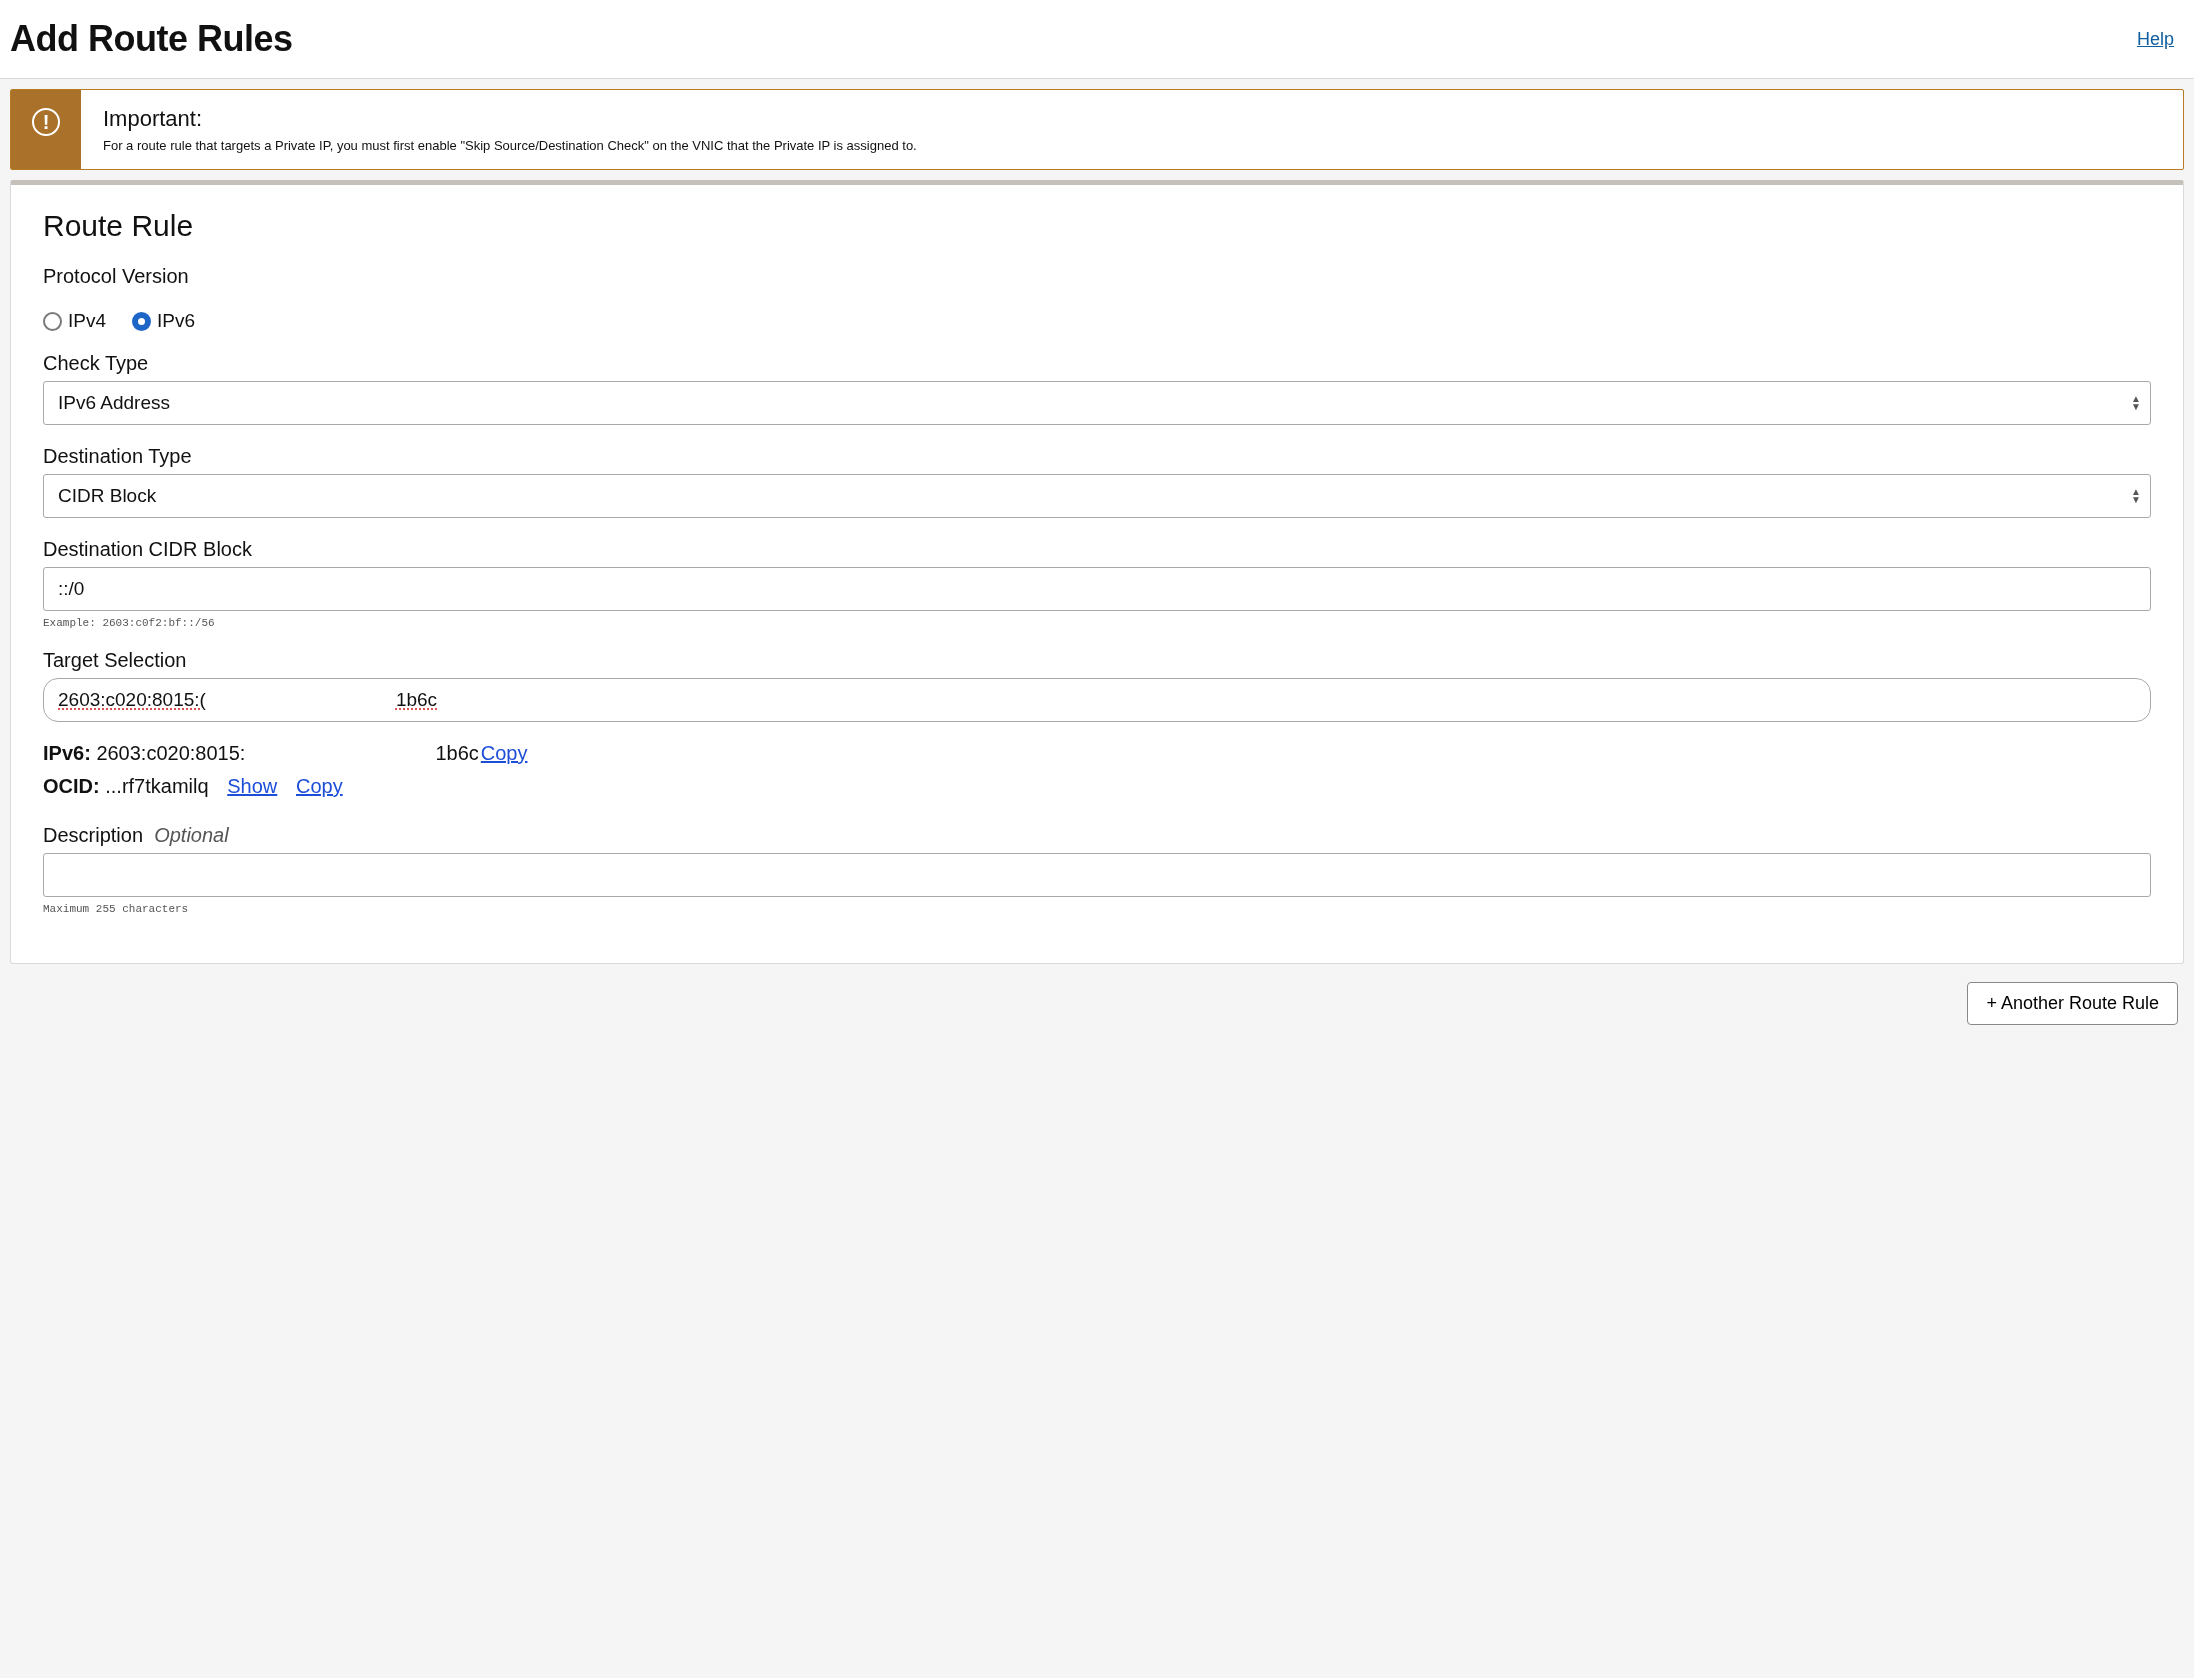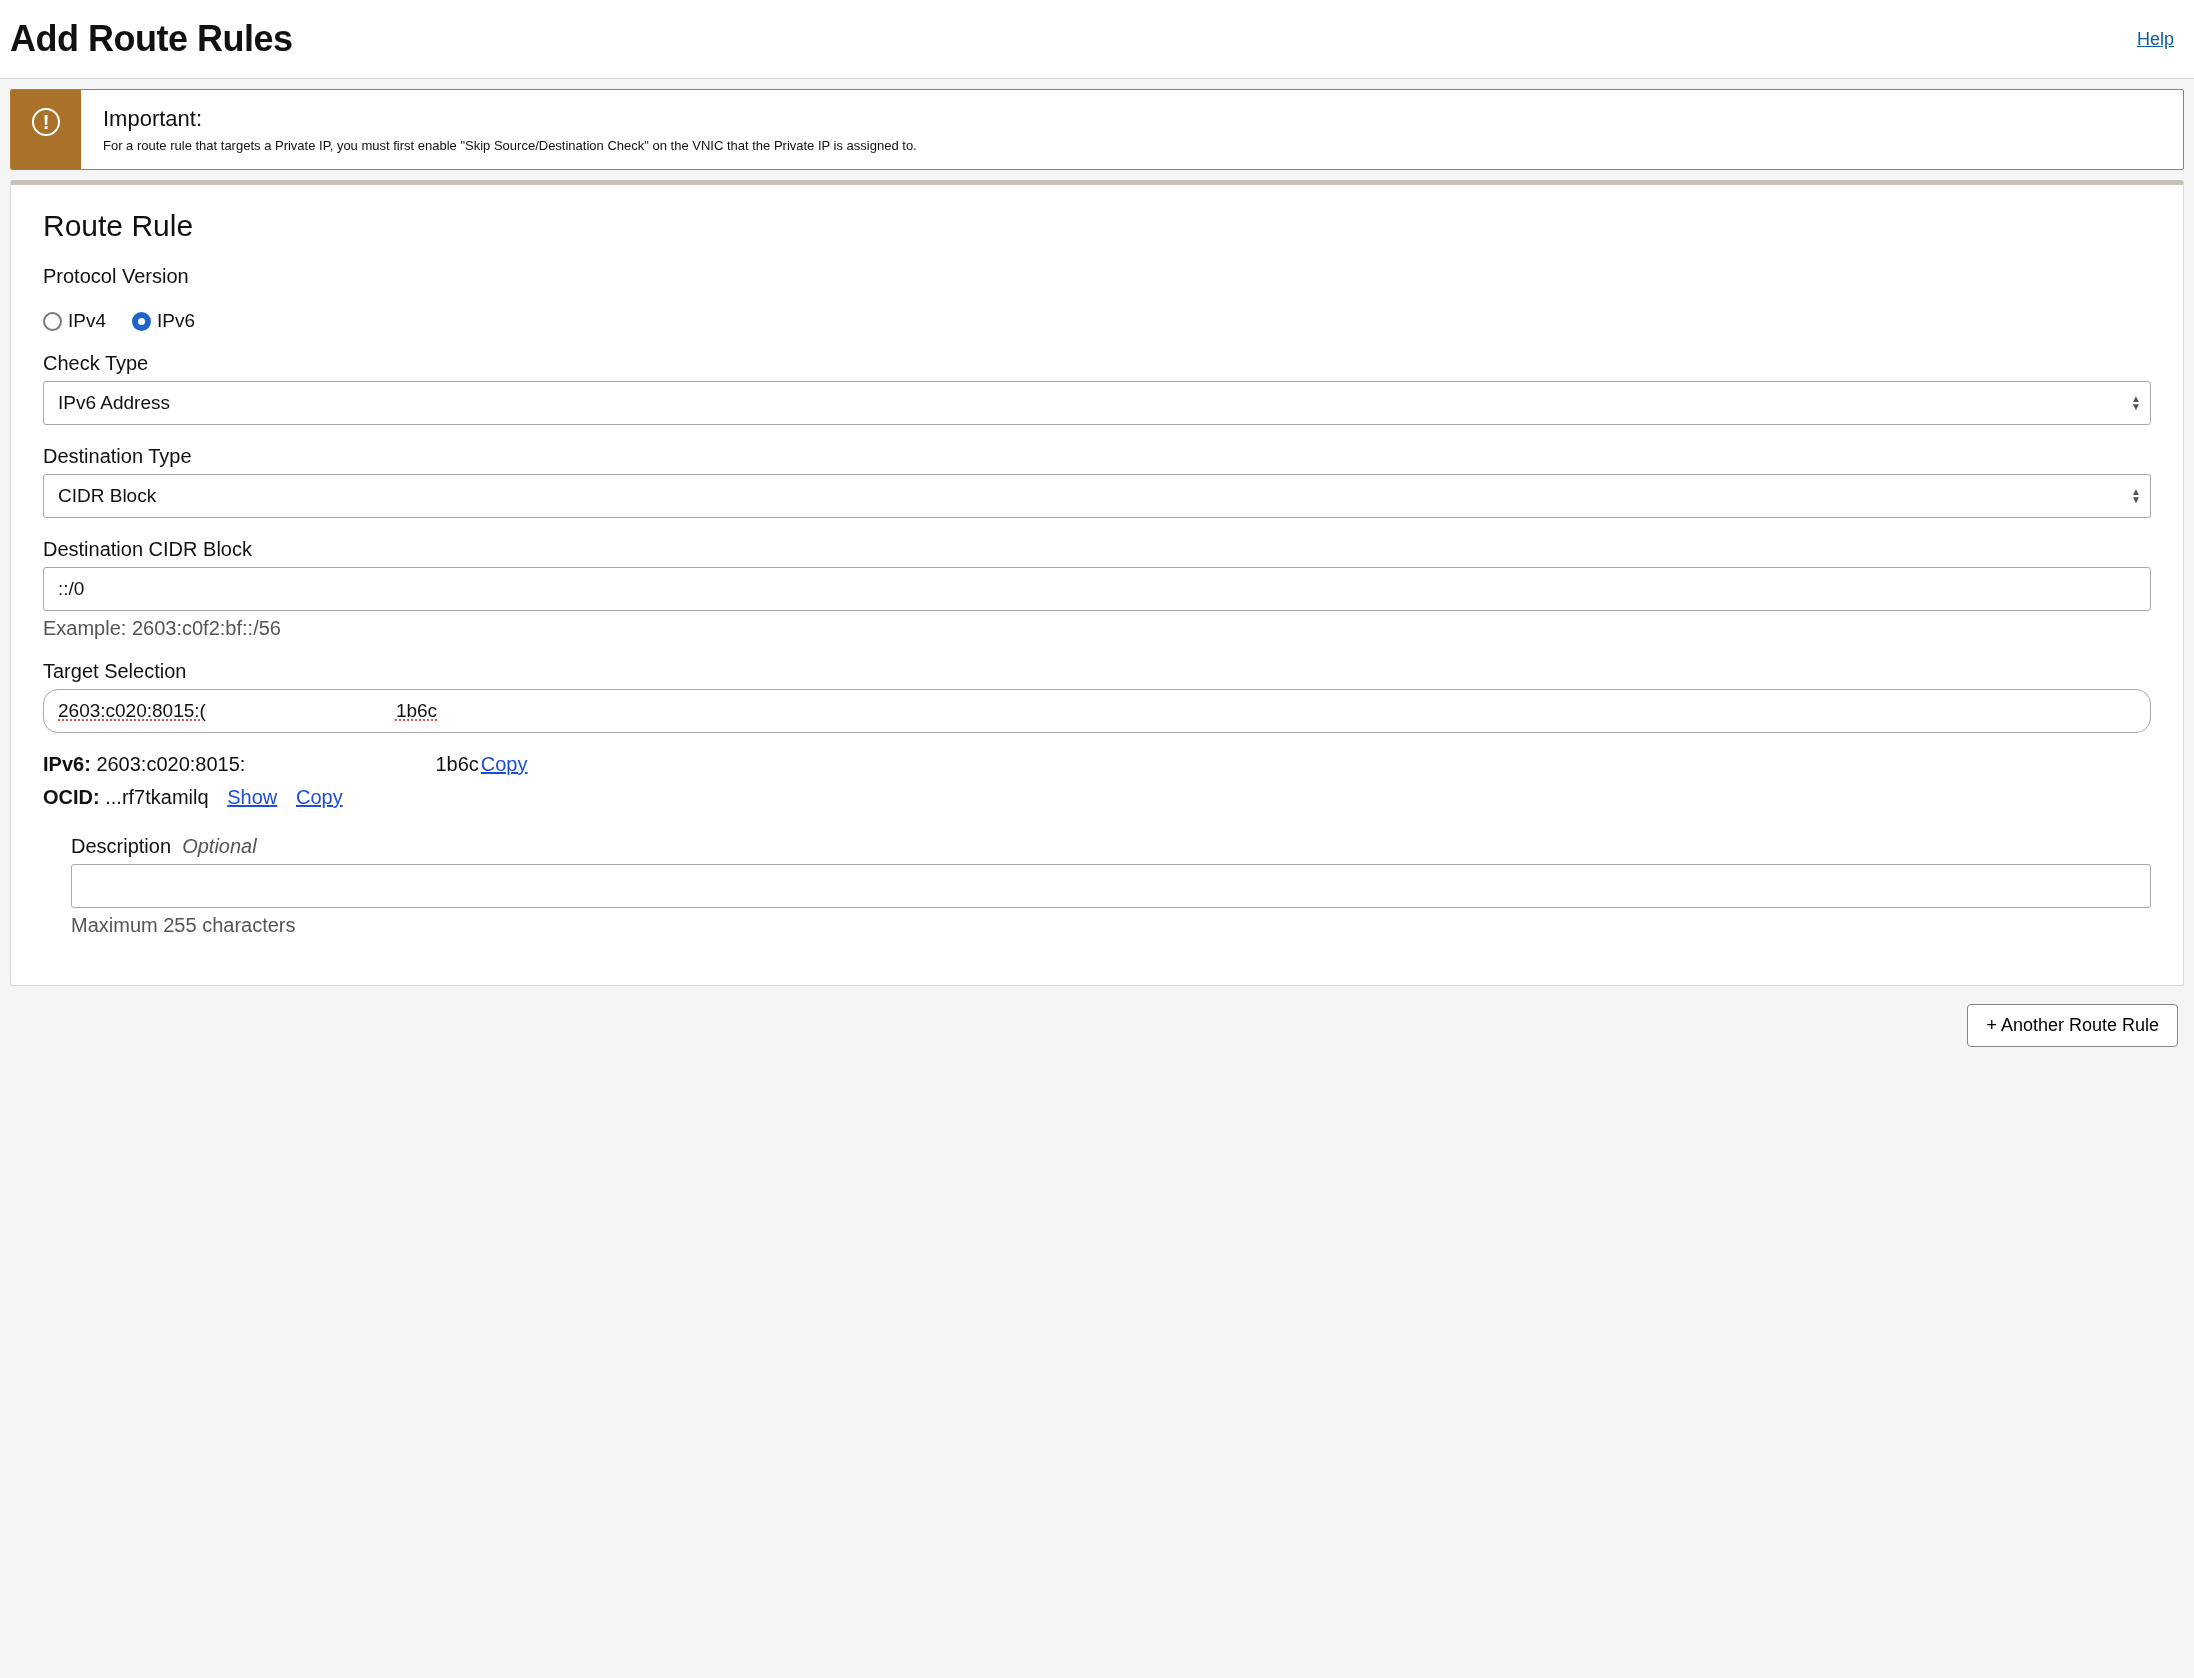--- a/index.html
+++ b/index.html
@@ -141,23 +141,24 @@
     align-items: center;
     line-height: 0;
     pointer-events: none;
     color: #555;
   }
   .select-caret span {
     font-size: 10px;
     line-height: 8px;
   }
   .helper-text {
-    font-size: 20px;
+    font-size: 11px;
     color: #555;
     margin-top: 6px;
+    font-family: Liberation Mono, monospace;
   }
   .spell-underline {
     text-decoration: underline dotted #d94a4a;
     text-underline-offset: 3px;
   }
   .kv-row {
     font-size: 20px;
     margin-bottom: 10px;
   }
   .kv-row b { font-weight: 600; }
@@ -279,21 +280,21 @@
         <span>2603:c020:8015:</span><span class="gap-span"></span><span>1b6c</span><a class="link-inline">Copy</a>
       </div>
 
       <div class="kv-row" style="margin-bottom:26px;">
         <b>OCID:</b>
         <span>...rf7tkamilq</span>&nbsp;&nbsp;
         <a class="link-inline">Show</a>&nbsp;&nbsp;
         <a class="link-inline">Copy</a>
       </div>
 
-      <div class="field-group" style="margin-bottom:0;margin-left:28px;">
+      <div class="field-group" style="margin-bottom:0;">
         <span class="field-label">
           <span>Description</span>&nbsp;&nbsp;<span class="optional">Optional</span>
         </span>
         <input class="text-input" type="text" value="" style="">
         <div class="helper-text">Maximum 255 characters</div>
       </div>
     </div>
 
     <div class="footer-actions">
       <button class="btn-outline">+ Another Route Rule</button>

